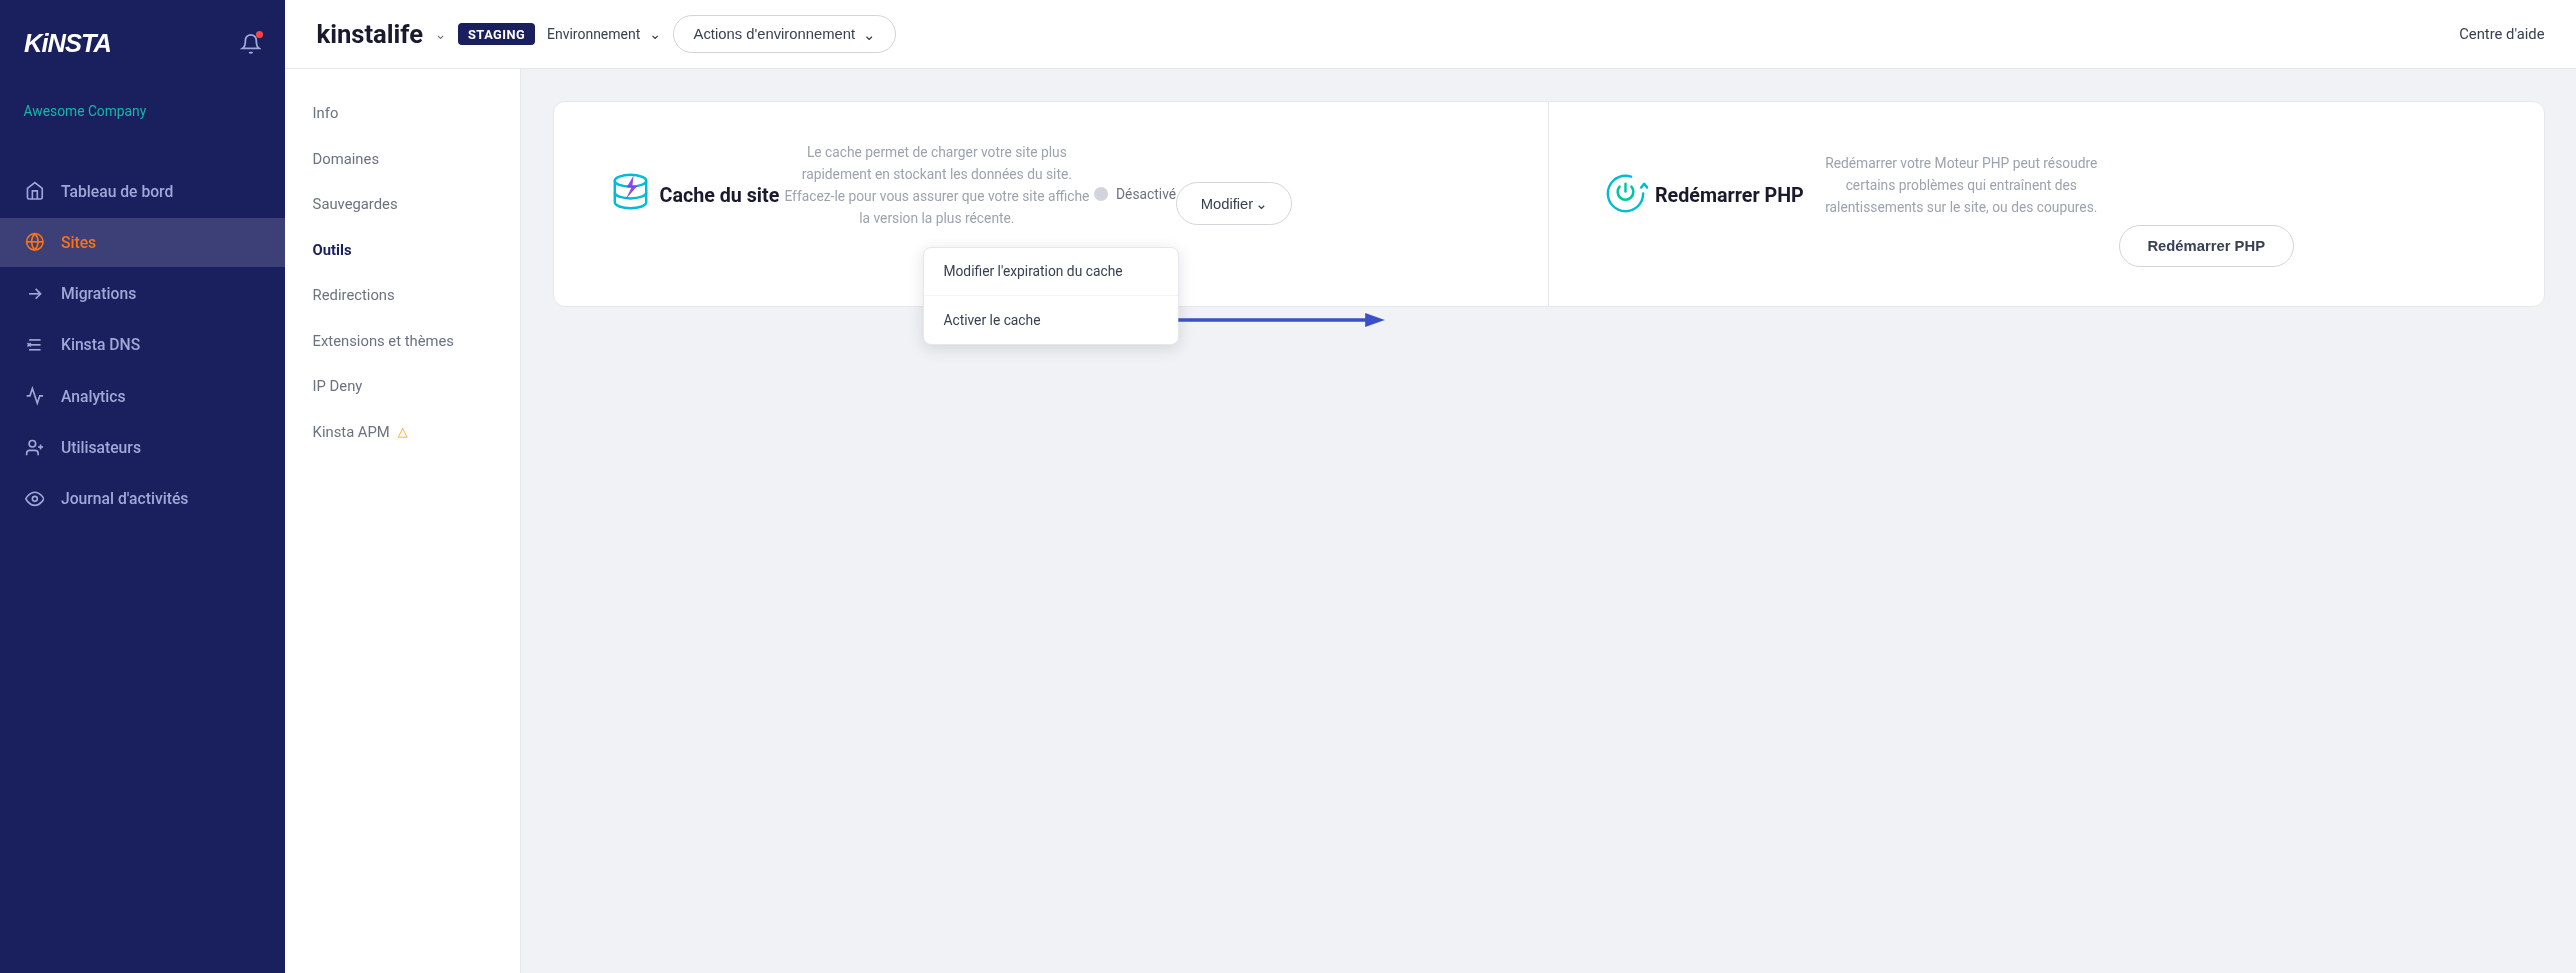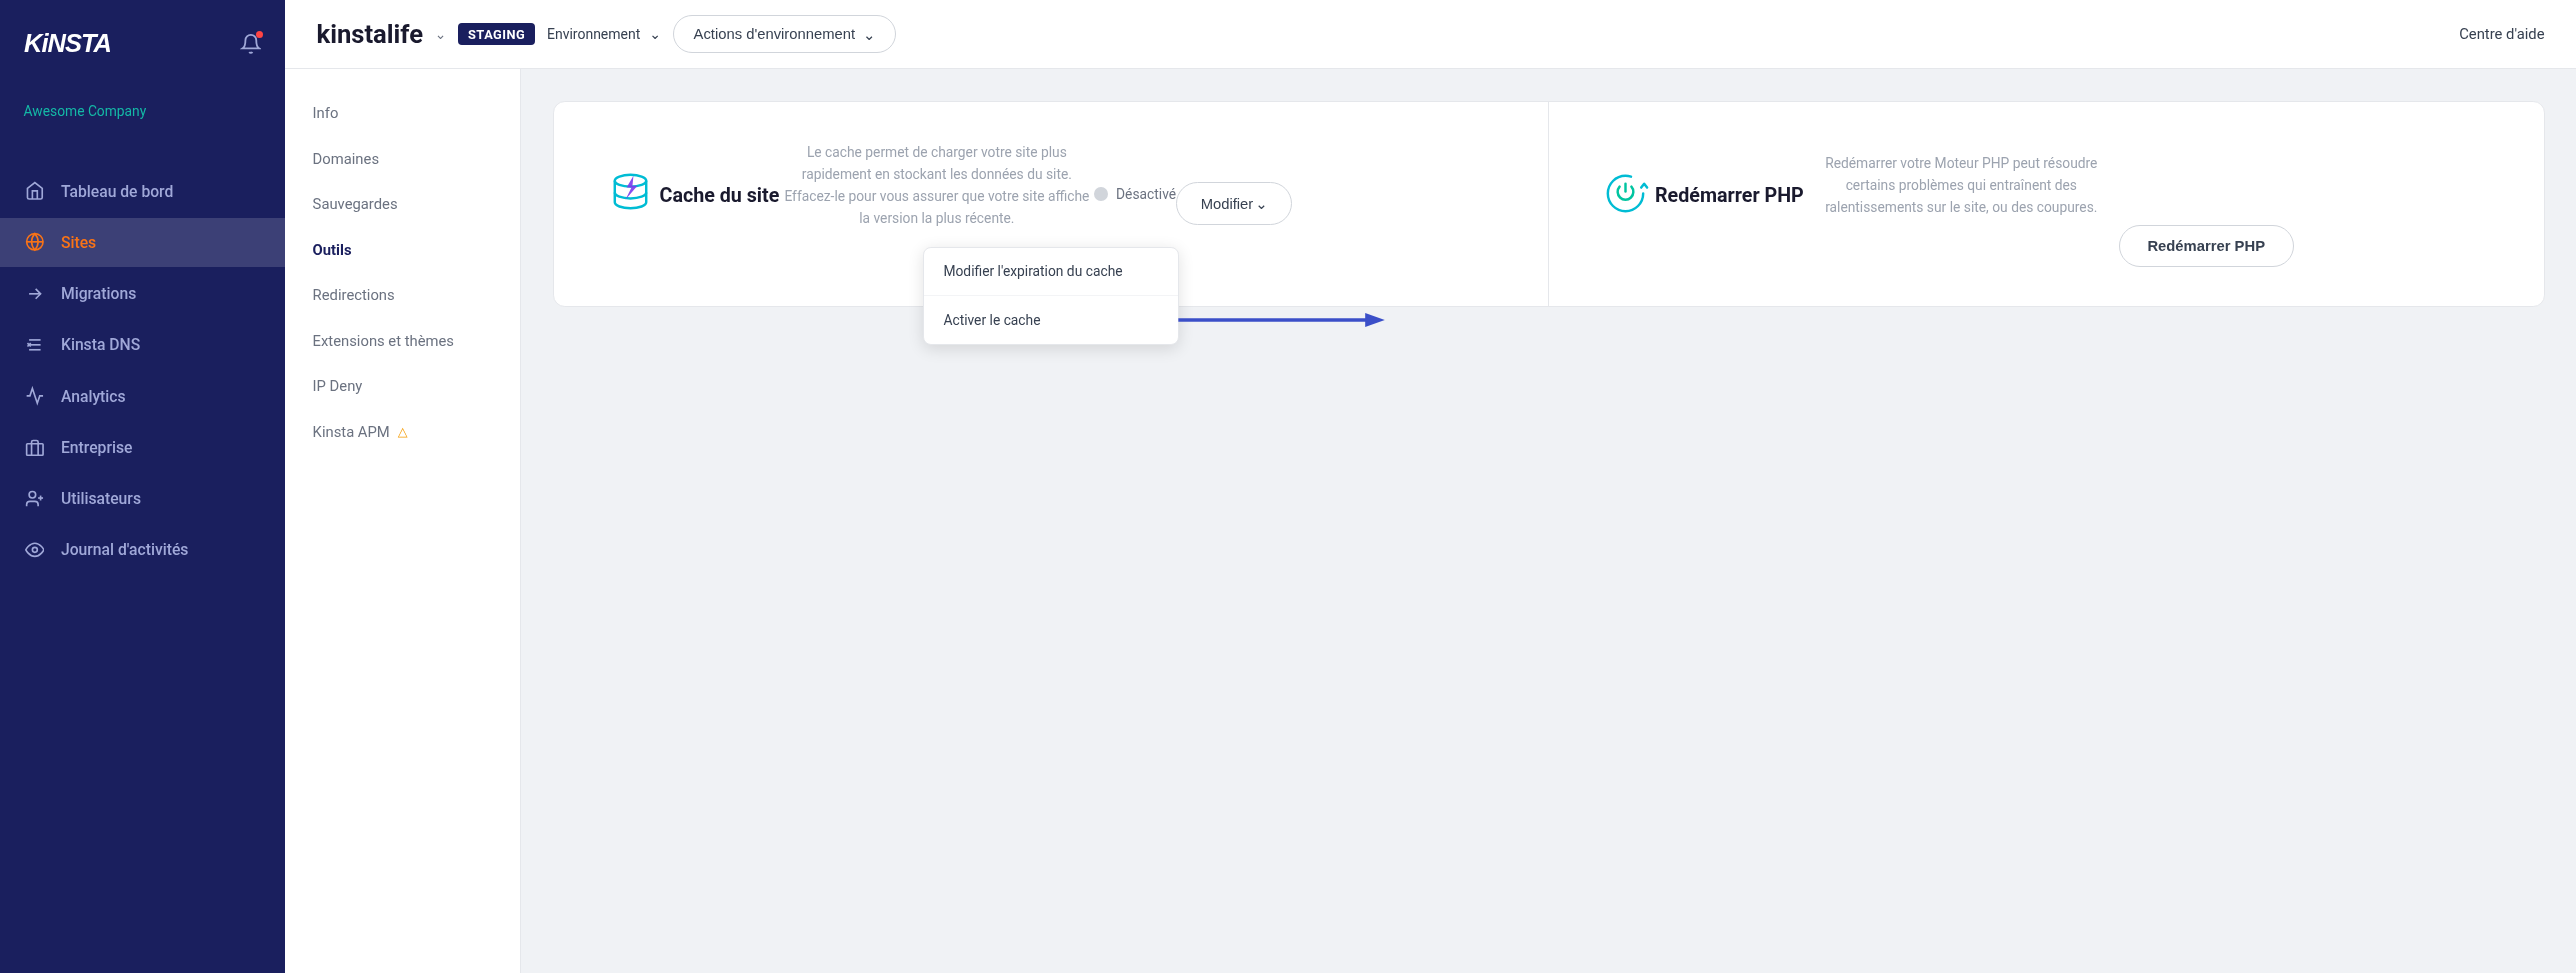--- a/index.html
+++ b/index.html
@@ -378,29 +378,20 @@
 
     <div class="nav-item">
       <div class="nav-icon">
         <svg width="19.7" height="19.7" viewBox="0 0 24 24" fill="none" stroke="currentColor" stroke-width="2">
           <polyline points="22 12 18 12 15 21 9 3 6 12 2 12"></polyline>
         </svg>
       </div>
       <span>Analytics</span>
     </div>
 
-    <div class="nav-item">
-      <div class="nav-icon">
-        <svg width="19.7" height="19.7" viewBox="0 0 24 24" fill="none" stroke="currentColor" stroke-width="2">
-          <rect x="2" y="7" width="20" height="14" rx="1"></rect>
-          <path d="M16 21V5a2 2 0 0 0-2-2h-4a2 2 0 0 0-2 2v16"></path>
-        </svg>
-      </div>
-      <span>Entreprise</span>
-    </div>
 
     <div class="nav-item">
       <div class="nav-icon">
         <svg width="19.7" height="19.7" viewBox="0 0 24 24" fill="none" stroke="currentColor" stroke-width="2">
           <path d="M16 21v-2a4 4 0 0 0-4-4H6a4 4 0 0 0-4 4v2"></path>
           <circle cx="9" cy="7" r="4"></circle>
           <line x1="19" y1="8" x2="19" y2="14"></line>
           <line x1="22" y1="11" x2="16" y2="11"></line>
         </svg>
       </div>

